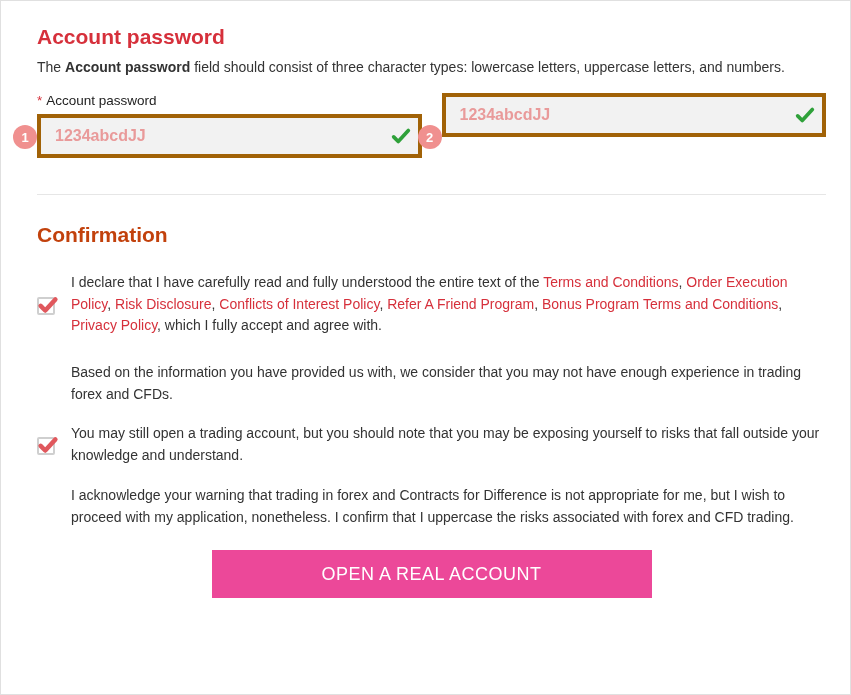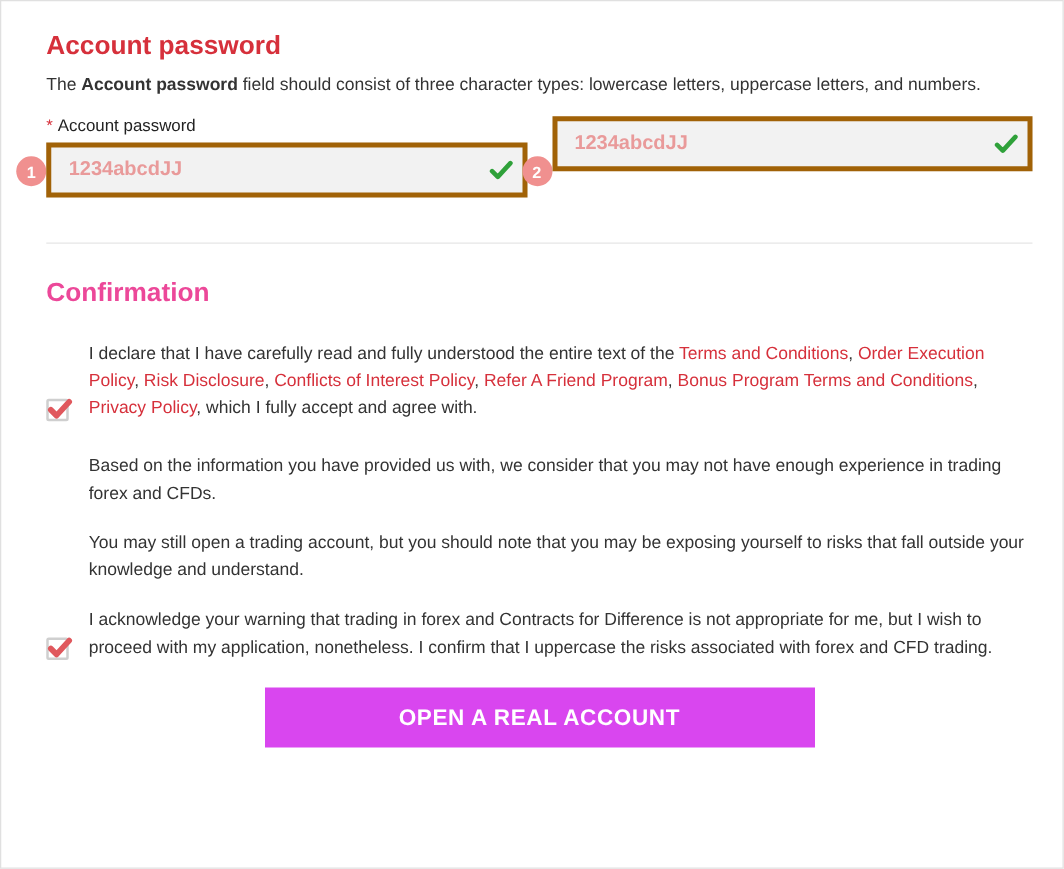--- a/index.html
+++ b/index.html
@@ -78,28 +78,28 @@
     display: flex;
     align-items: center;
     justify-content: center;
   }
   .divider {
     border: none;
     border-top: 1px solid #e6e6e6;
     margin: 36px 0 28px 0;
   }
   .confirm-title {
-    color: #ec4899;
+    color: #c2410c;
     font-size: 21px;
     font-weight: 700;
     margin-bottom: 24px;
   }
   .cb-row {
     display: flex;
-    align-items: flex-end;
+    align-items: center;
     gap: 16px;
     margin-bottom: 22px;
     margin-top: 25px;
   }
   .cb-box {
     flex-shrink: 0;
     width: 18px;
     height: 18px;
     margin-top: 2px;
     border: 2px solid #cfcfcf;
@@ -124,27 +124,27 @@
     text-decoration: none;
   }
   .cb-text p { margin-bottom: 18px; }
   .cb-text p:last-child { margin-bottom: 0; }
   .cta-wrap {
     display: flex;
     justify-content: center;
     margin-top: 10px;
   }
   .cta-btn {
-    background: #d946ef;
+    background: #ec4899;
     color: #fff;
     border: none;
     width: 440px;
     height: 48px;
     font-size: 18px;
-    font-weight: 700;
+    font-weight: 400;
     letter-spacing: 0.5px;
     text-transform: uppercase;
     font-family: Arial, Helvetica, sans-serif;
     cursor: pointer;
   }
 </style>
 </head>
 <body>
 
 <div class="container">

